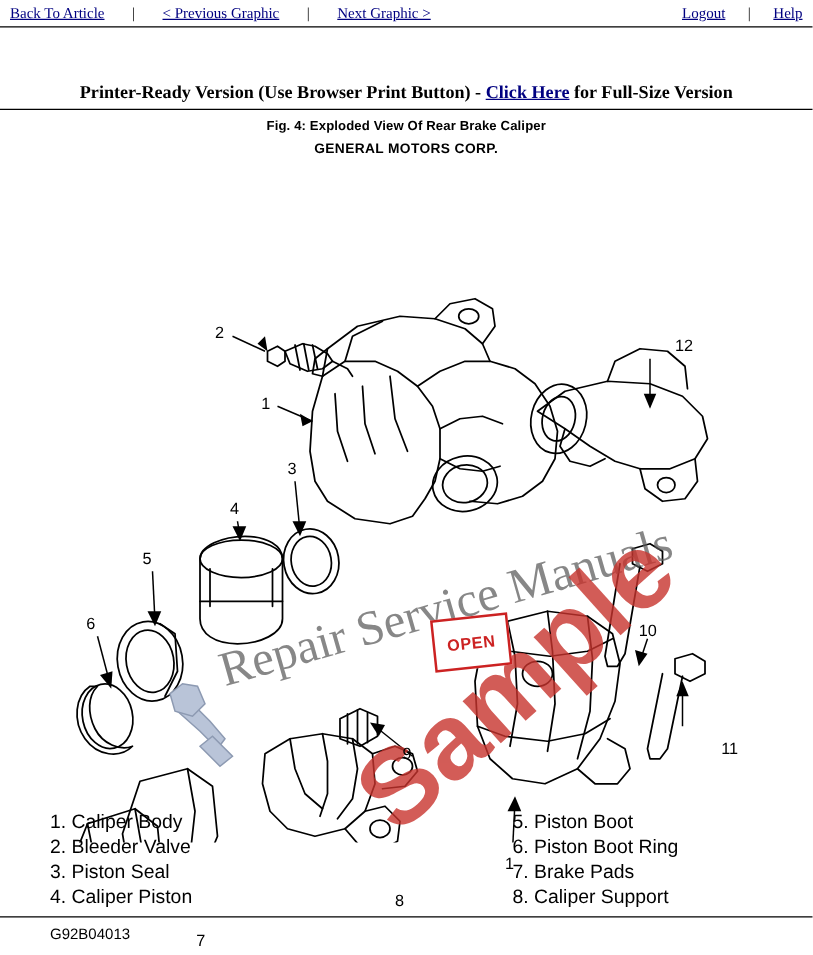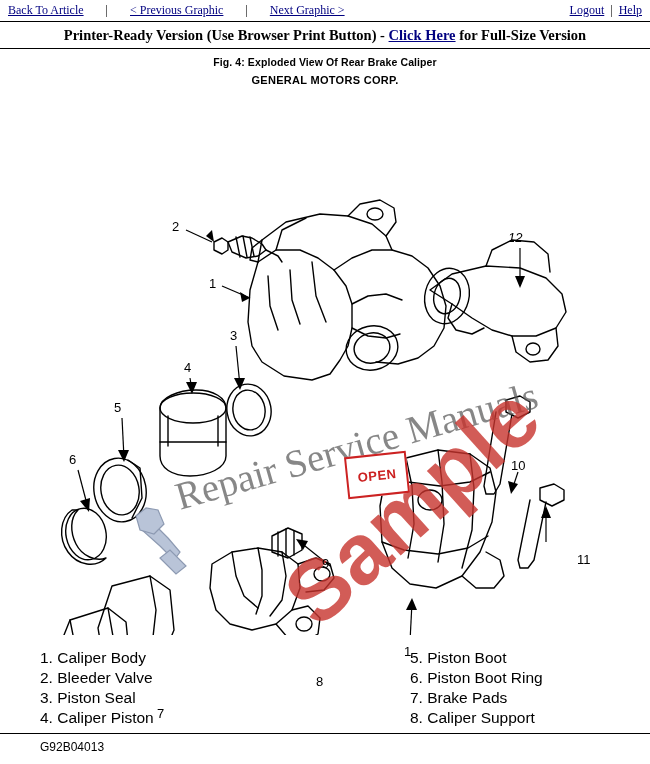--- a/index.html
+++ b/index.html
@@ -35,21 +35,21 @@
   }
   .nav-left {
     display: flex;
     align-items: center;
     gap: 16px;
     flex: 1;
   }
   .nav-right {
     display: flex;
     align-items: center;
-    gap: 0px;
+    gap: 12px;
   }
   .nav-link {
     color: #000080;
     text-decoration: underline;
     cursor: pointer;
     font-size: 12px;
     white-space: nowrap;
   }
   .nav-sep {
     padding: 0 6px;
@@ -57,20 +57,21 @@
   }
 
   
   .printer-bar {
     text-align: center;
     font-family: "Liberation Serif", serif;
     font-weight: bold;
     font-size: 14.5px;
     padding: 5px 0 4px 0;
     border-bottom: 1px solid #000;
+    margin-top: 39px;
   }
   .printer-bar .click-here {
     color: #000080;
     text-decoration: underline;
     cursor: pointer;
   }
 
   .fig-title {
     text-align: center;
     font-family: "Liberation Sans", sans-serif;
@@ -361,21 +362,21 @@
         <path d="M160 468 L176 484 L186 476 L170 460 Z"></path>
       </g>
     </svg>
 
     <div class="open-badge">
       <span>OPEN</span>
     </div>
 
     <div class="callout" style="left:172px; top:129px;">2</div>
     <div class="callout" style="left:209px; top:186px;">1</div>
-    <div class="callout" style="left:508px; top:140px;font-style:italic;">12</div>
+    <div class="callout" style="left:540px; top:140px;">12</div>
     <div class="callout" style="left:230px; top:238px;">3</div>
     <div class="callout" style="left:184px; top:270px;">4</div>
     <div class="callout" style="left:114px; top:310px;">5</div>
     <div class="callout" style="left:69px;  top:362px;">6</div>
     <div class="callout" style="left:511px; top:368px;">10</div>
     <div class="callout" style="left:541px; top:462px;margin-left:36px;">11</div>
     <div class="callout" style="left:322px; top:466px;">9</div>
     <div class="callout" style="left:404px; top:554px;">1</div>
     <div class="callout" style="left:316px; top:584px;">8</div>
     <div class="callout" style="left:157px; top:616px;">7</div>

